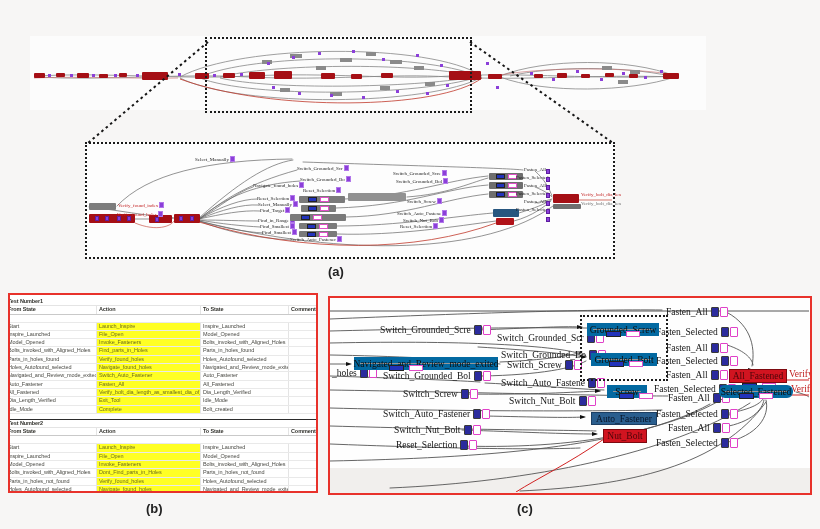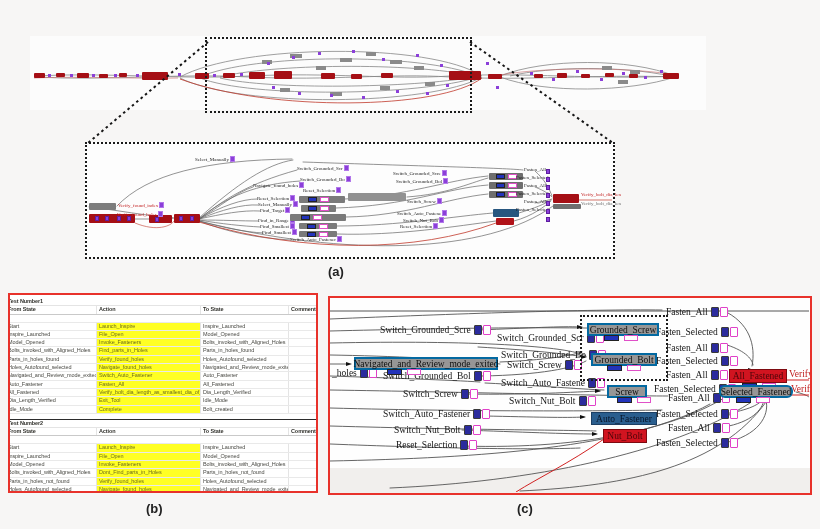--- a/index.html
+++ b/index.html
@@ -14,21 +14,21 @@
   .ic-a{width:6px;height:8px;background:#2b2b9d;border:1px solid #3a3a3a;border-radius:1px;display:inline-block;}
   .ic-b{width:6px;height:8px;background:#fff;border:1px solid #e040c8;border-radius:1px;display:inline-block;margin-left:1px;}
   .ic-p{width:4px;height:5px;background:#8b3fd9;border:1px solid #b277ea;display:inline-block;margin-left:2px;}
   .bars{position:absolute;top:100%;left:22%;display:flex;gap:5px;margin-top:1px;}
   .bar-b{width:13px;height:4px;background:#2233bb;border:1px solid #222;display:inline-block;}
   .bar-p{width:12px;height:4px;background:#fff;border:1px solid #e050c8;display:inline-block;}
 
   
   .c .clabel{font:9.5px "Liberation Serif",serif;color:#151515;}
   .c .credtext{font:9.5px "Liberation Serif",serif;color:#c02020;}
-  .c .cgray{background:#969696;border:2px solid #0369a1;height:13px;padding:0 3px;font:9.5px "Liberation Serif",serif;color:#0e0e0e;justify-content:center;}
+  .c .cgray{background:#969696;border:6px solid #0369a1;height:13px;padding:0 3px;font:9.5px "Liberation Serif",serif;color:#0e0e0e;justify-content:center;}
   .c .cblue{background:#2a5e8e;border:1px solid #1d3f63;height:13px;padding:0 3px;font:9.5px "Liberation Serif",serif;color:#071427;justify-content:center;}
   .c .cred{background:#d11420;border:1px solid #7d0a10;height:14px;padding:0 3px;font:9.5px "Liberation Serif",serif;color:#4d0509;justify-content:center;}
   .c .cdotrect{border:2px dotted #1c1c1c;}
 
   
   .m .mlabel{font:5px "Liberation Serif",serif;color:#1c1c1c;}
   .m .rlabel{font:5px "Liberation Serif",serif;color:#c22020;}
   .m .glabel{font:5px "Liberation Serif",serif;color:#6b6b6b;}
   .m .rect{border-radius:1px;}
   .m .pi{width:4px;height:5px;background:#8b3fd9;border:1px solid #5e1ea0;}

